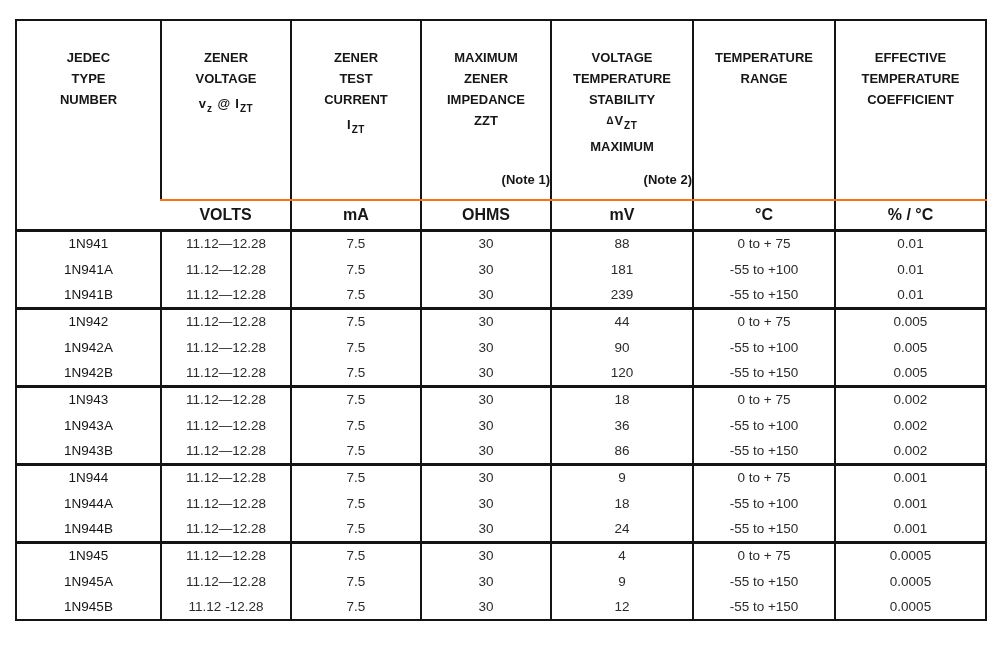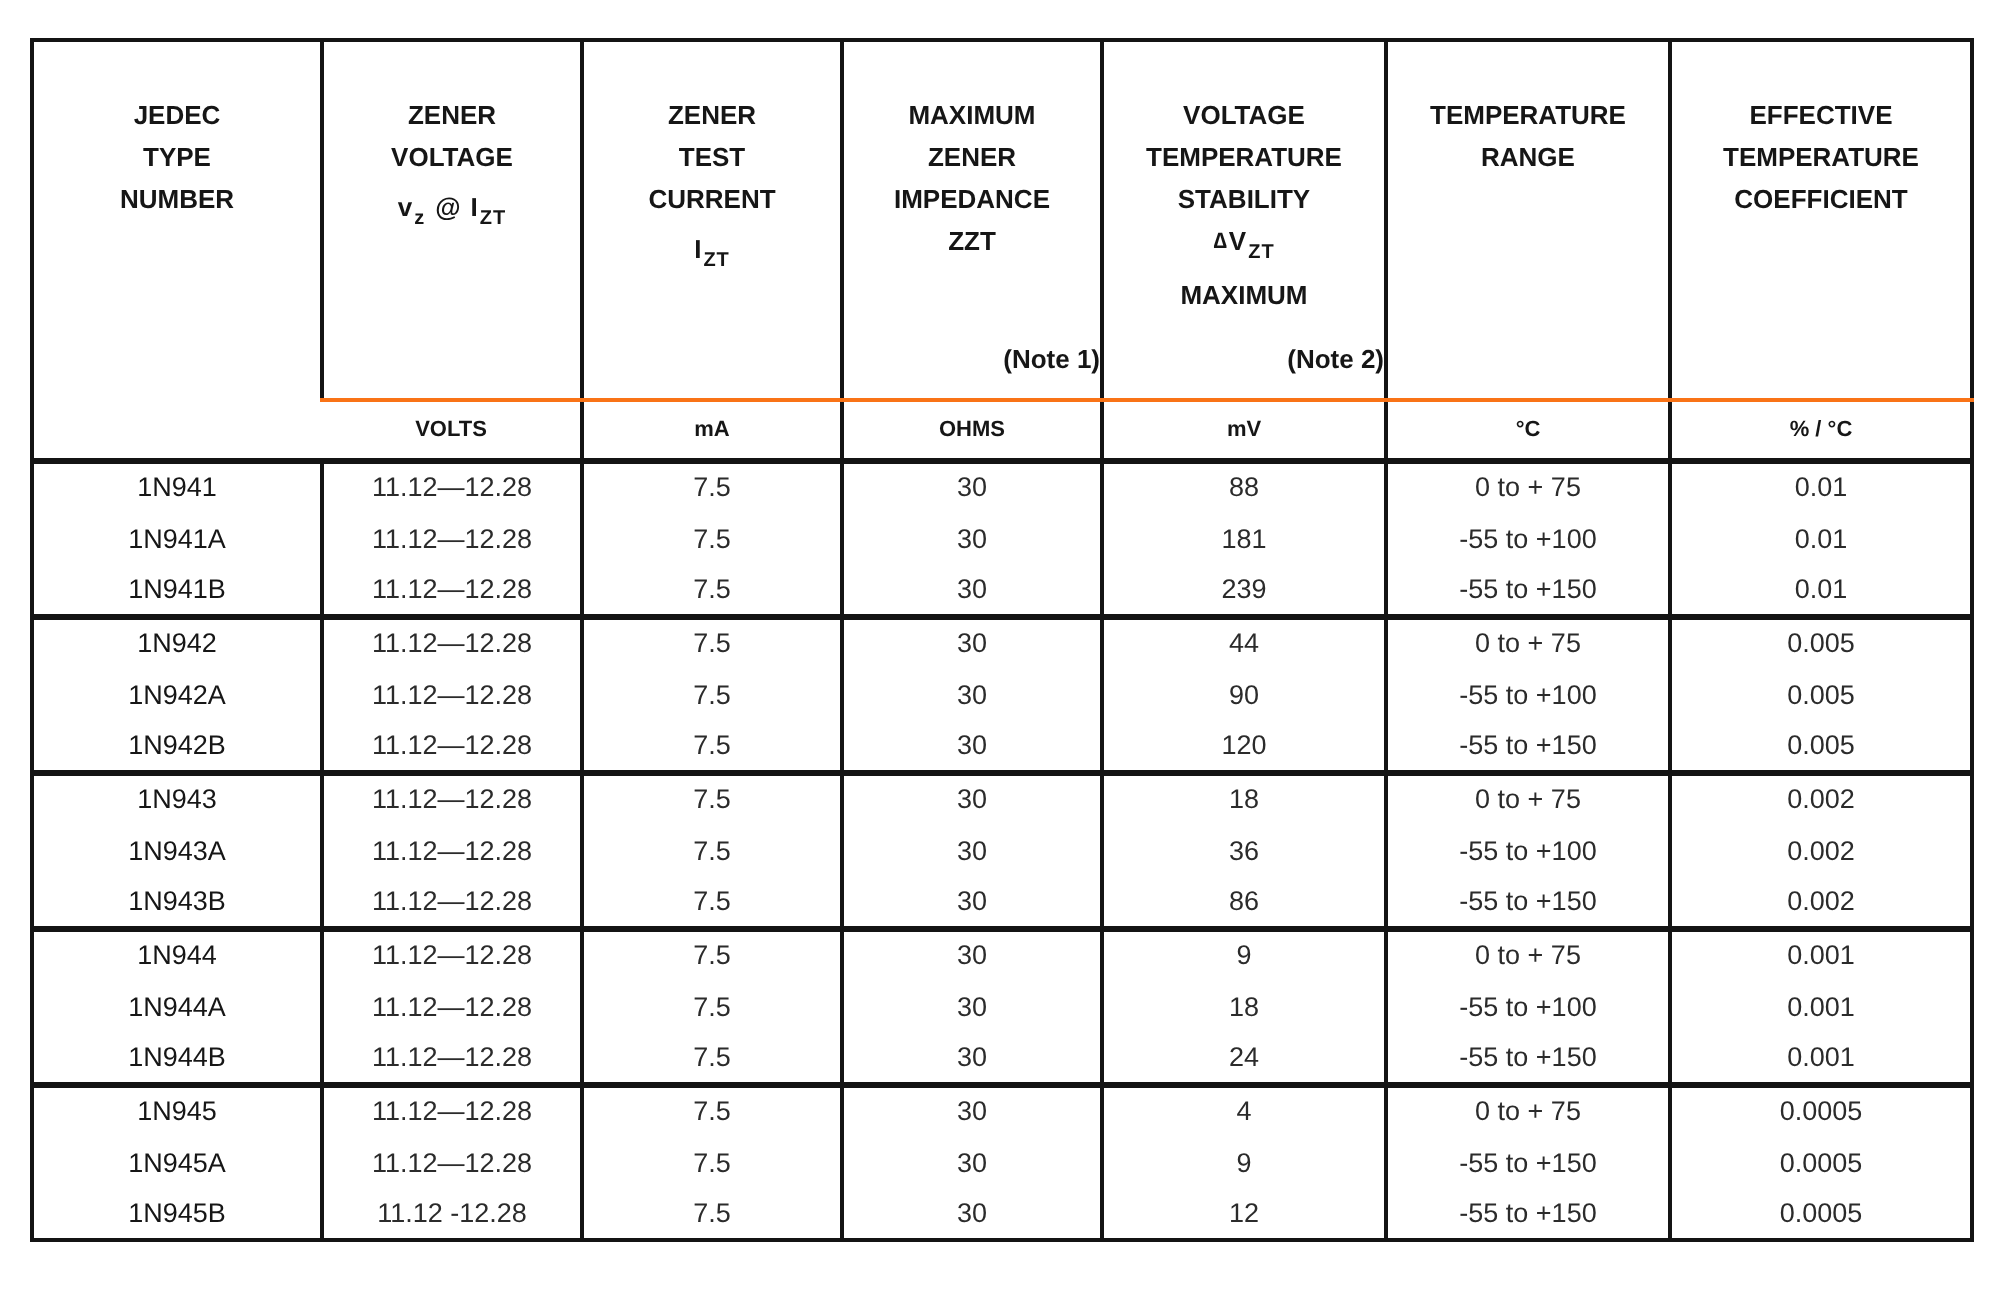--- a/index.html
+++ b/index.html
@@ -52,21 +52,21 @@
   }
   .delta { font-size: 11px; vertical-align: 1px; margin-right: 1px; }
   .sym-at { margin: 0 5px; }
 
   
   td.unit {
     height: 30px;
     text-align: center;
     vertical-align: middle;
     font-weight: bold;
-    font-size: 11px;
+    font-size: 16px;
     color: #161616;
     border-bottom: 3px solid #141414;
   }
 
   
   tbody.data tr { height: 26px; }
   tbody.data td {
     text-align: center;
     vertical-align: middle;
     font-size: 13.5px;

